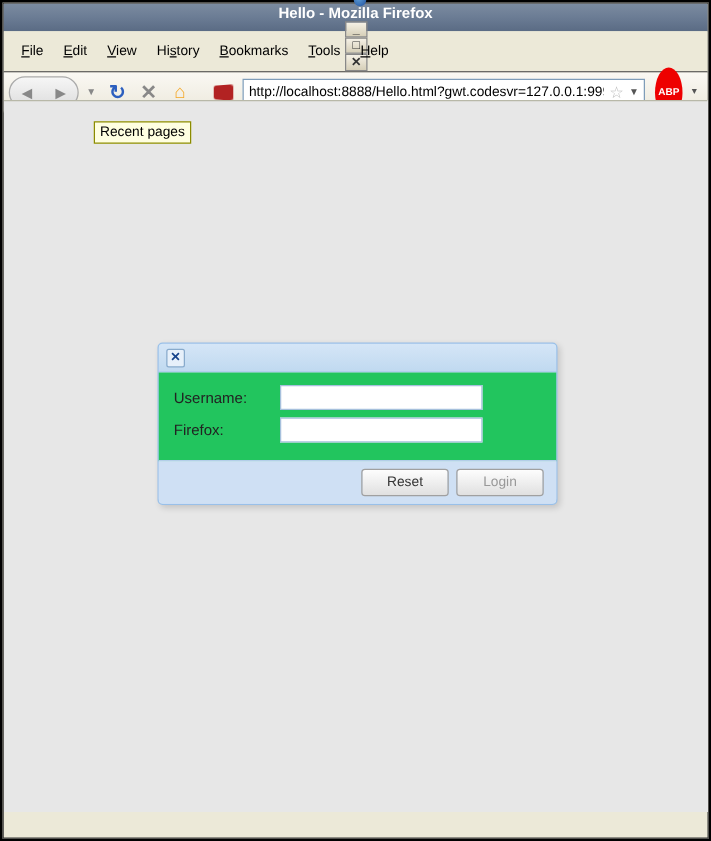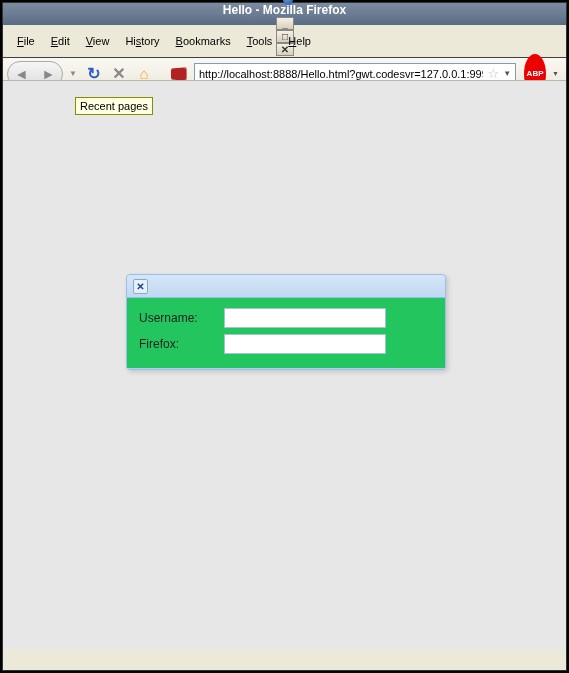--- a/index.html
+++ b/index.html
@@ -336,17 +336,21 @@
       <div class="gxt-body">
         <div class="form-row">
           <div class="form-label">Username:</div>
           <input class="form-input" type="text" value="" style="">
         </div>
         <div class="form-row">
           <div class="form-label">Firefox:</div>
           <input class="form-input" type="password" value="" style="">
         </div>
       </div>
+      <div class="gxt-footer">
+        <button class="gxt-btn">Reset</button>
+        <button class="gxt-btn disabled">Login</button>
+      </div>
     </div>
   </div>
 
 
 </div>
 
 </body></html>

